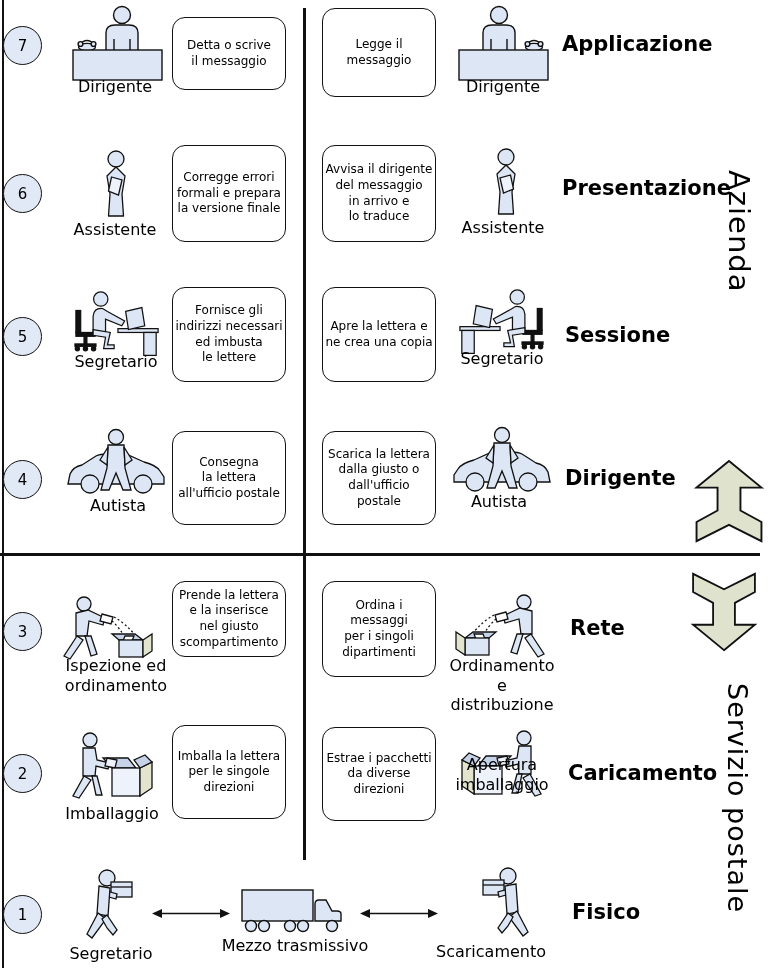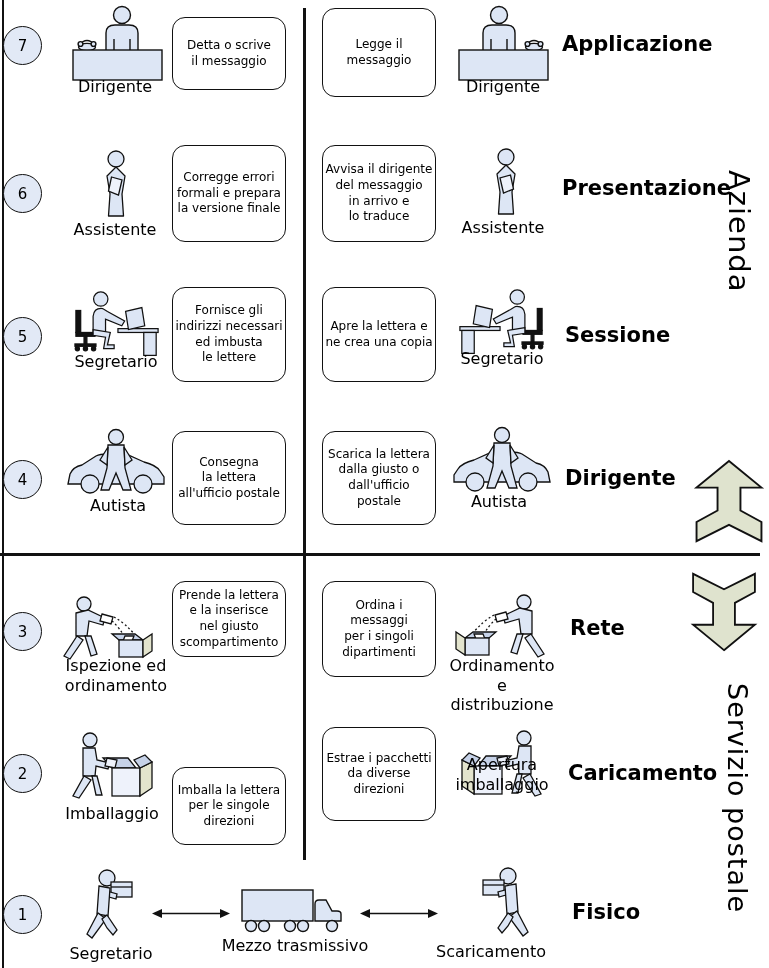--- a/index.html
+++ b/index.html
@@ -224,21 +224,21 @@
 <div class="layer" style="left:570px;top:616px">Rete</div>
 <svg class="fig flipv" style="left:690px;top:572px" width="68" height="80" viewBox="0 0 72 88">
     <use href="#bigarrow"></use>
   </svg>
 
 <div class="num-circle" style="top:754px">2</div>
 <svg class="fig" style="left:66px;top:732px" width="92" height="70" viewBox="0 0 92 70">
     <use href="#imballaggio"></use>
   </svg>
 <div class="cap" style="left:62px;top:804px;width:100px">Imballaggio</div>
-<div class="msg-box l" style="top:767px;height:78px">Imballa la lettera
+<div class="msg-box l" style="top:725px;height:94px">Imballa la lettera
 per le singole
 direzioni</div>
 <div class="msg-box r" style="top:727px;height:94px">Estrae i pacchetti
 da diverse
 direzioni</div>
 <svg class="fig mirror" style="left:456px;top:730px" width="92" height="70" viewBox="0 0 92 70">
     <use href="#imballaggio"></use>
   </svg>
 <div class="cap" style="left:452px;top:755px;width:100px">Apertura
 imballaggio</div>

